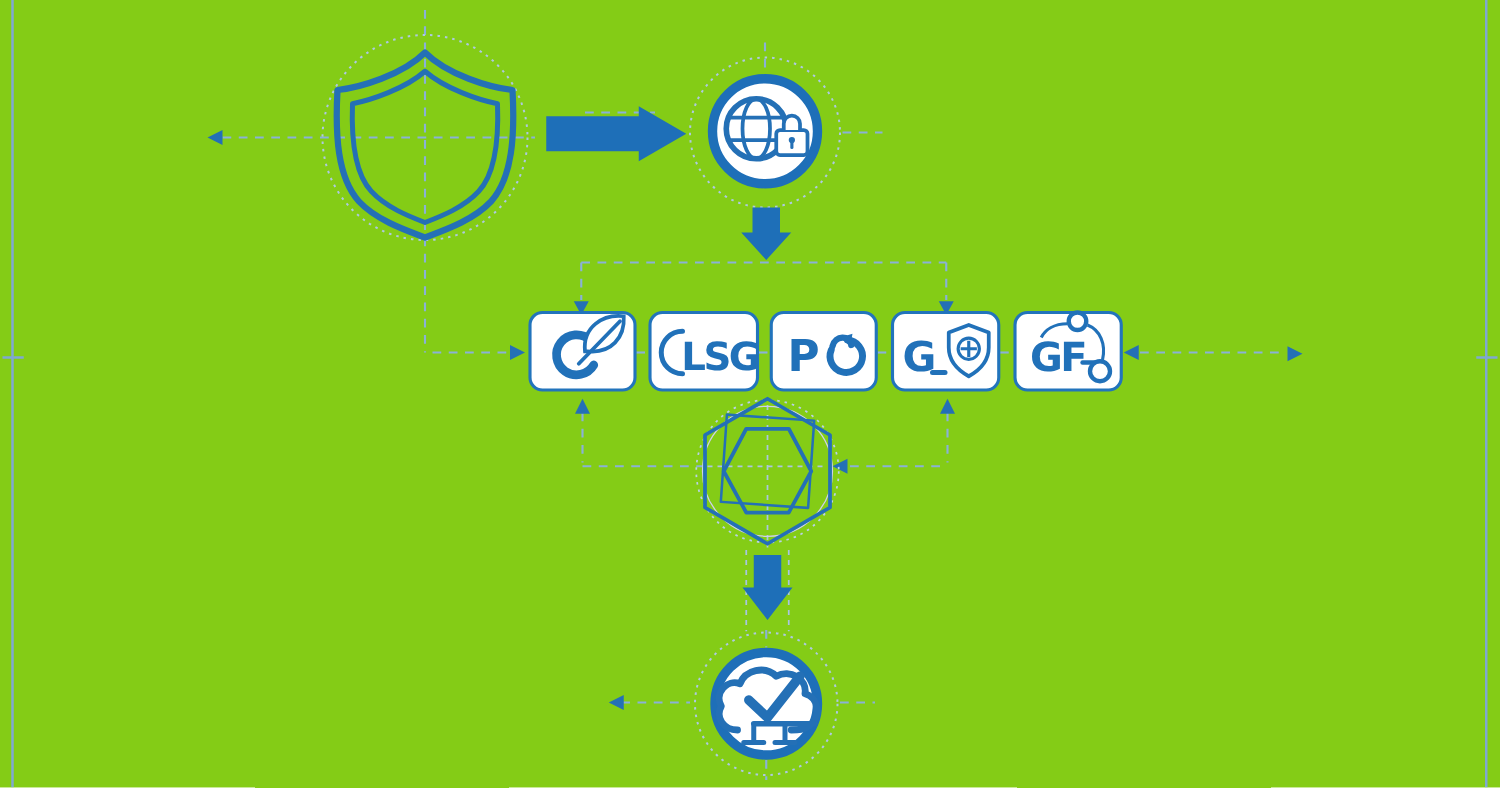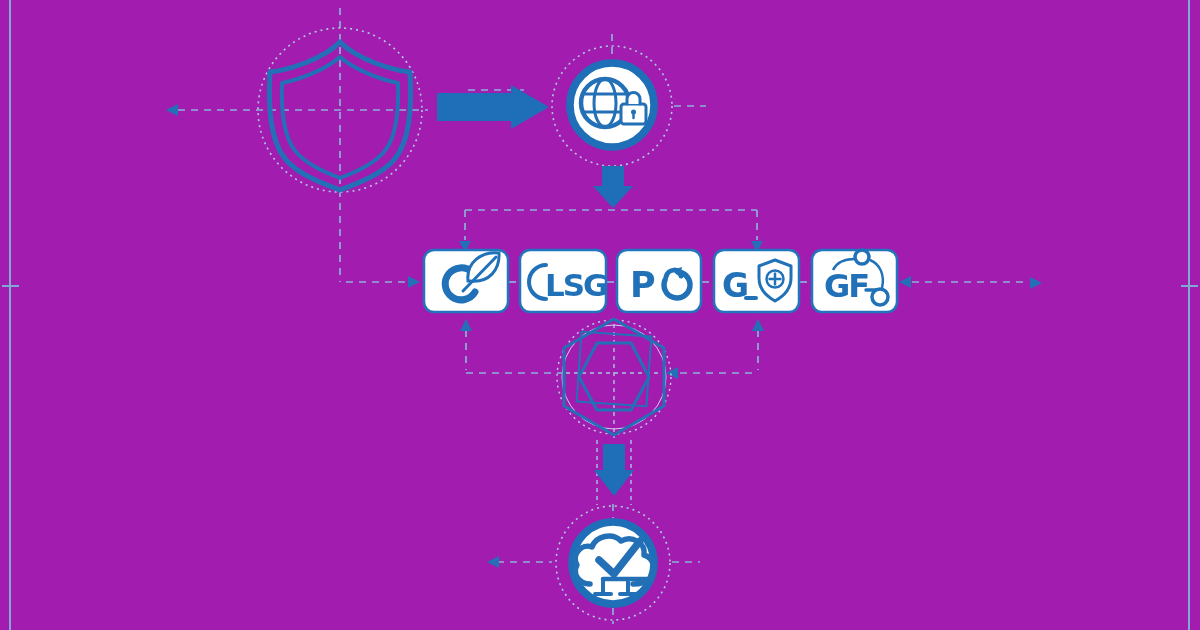--- a/index.html
+++ b/index.html
@@ -1,19 +1,19 @@
 <!DOCTYPE html>
 <html><head>
 <meta charset="utf-8">
 <style>
   html, body { margin: 0; padding: 0; background: #ffffff; }
   .canvas {
     position: relative;
     width: 1200px; height: 630px;
-    background: #a21caf;
+    background: #84cc16;
     overflow: hidden;
     font-family: "DejaVu Sans", sans-serif;
     text-align: right;
   }
   svg text {
     font-family: "DejaVu Sans", "Liberation Sans", sans-serif;
     font-weight: bold;
     fill: #2171b9;
   }
   .logo-text { letter-spacing: -2px; }

